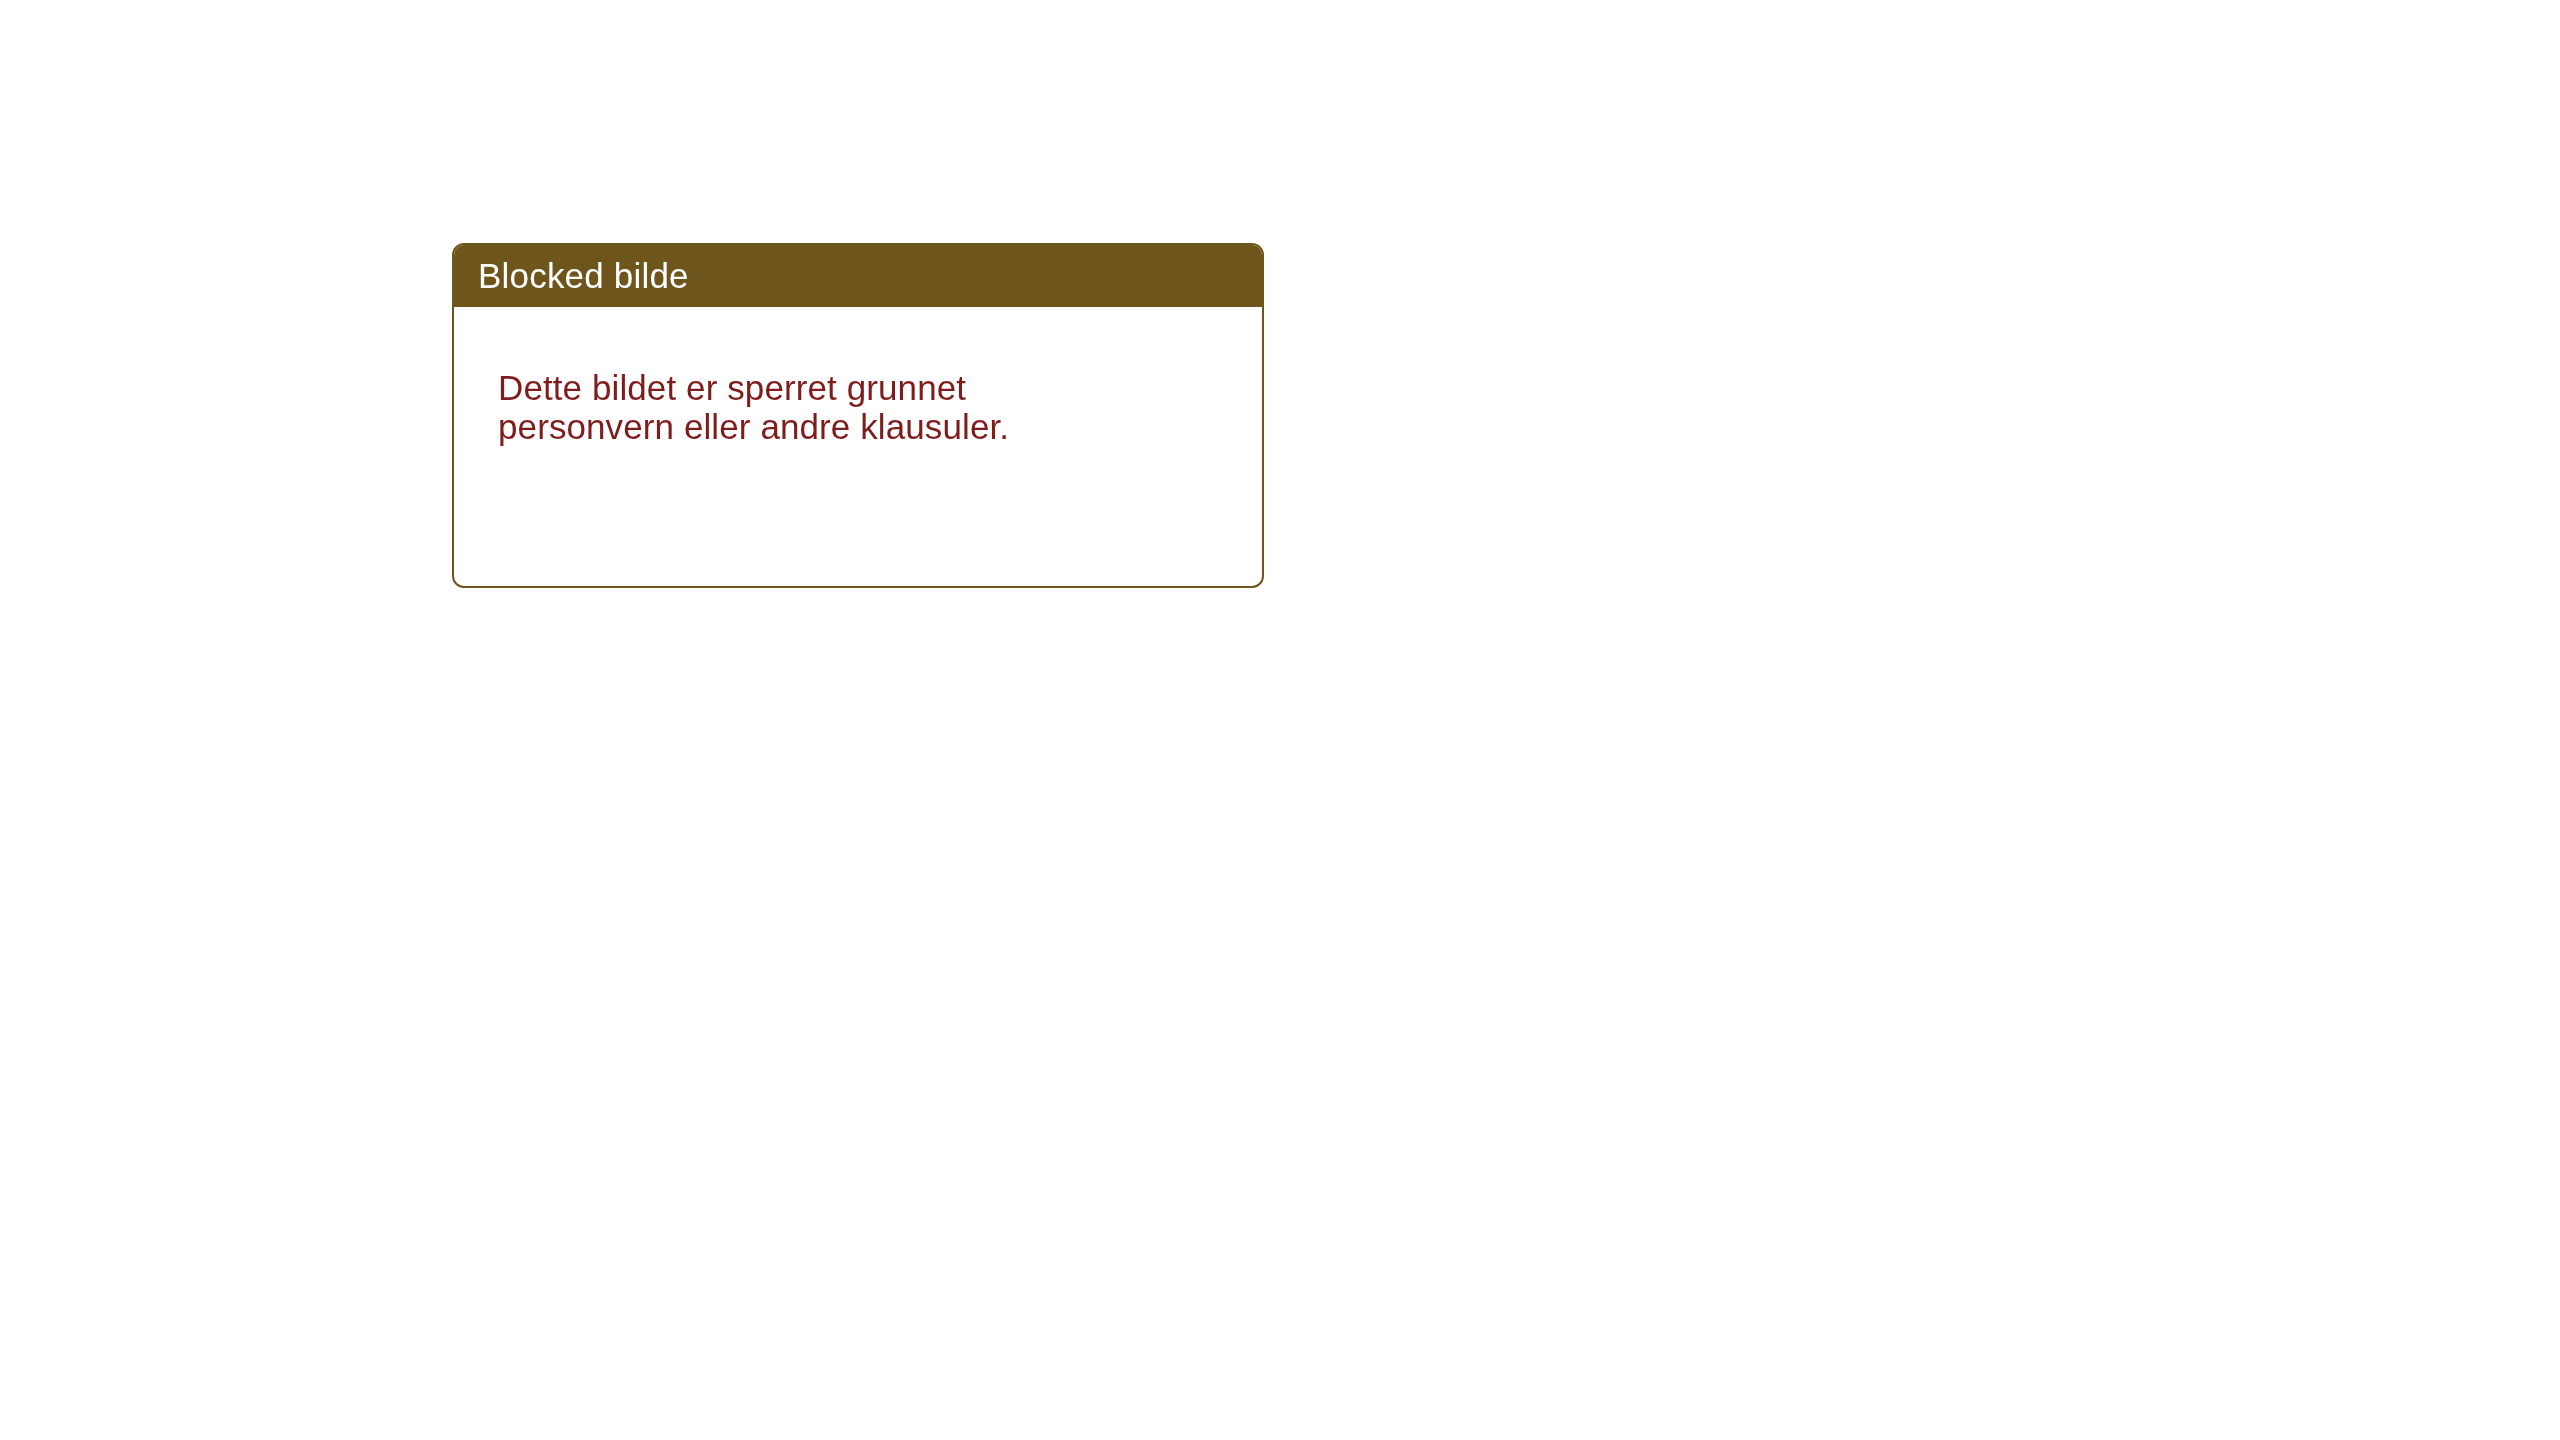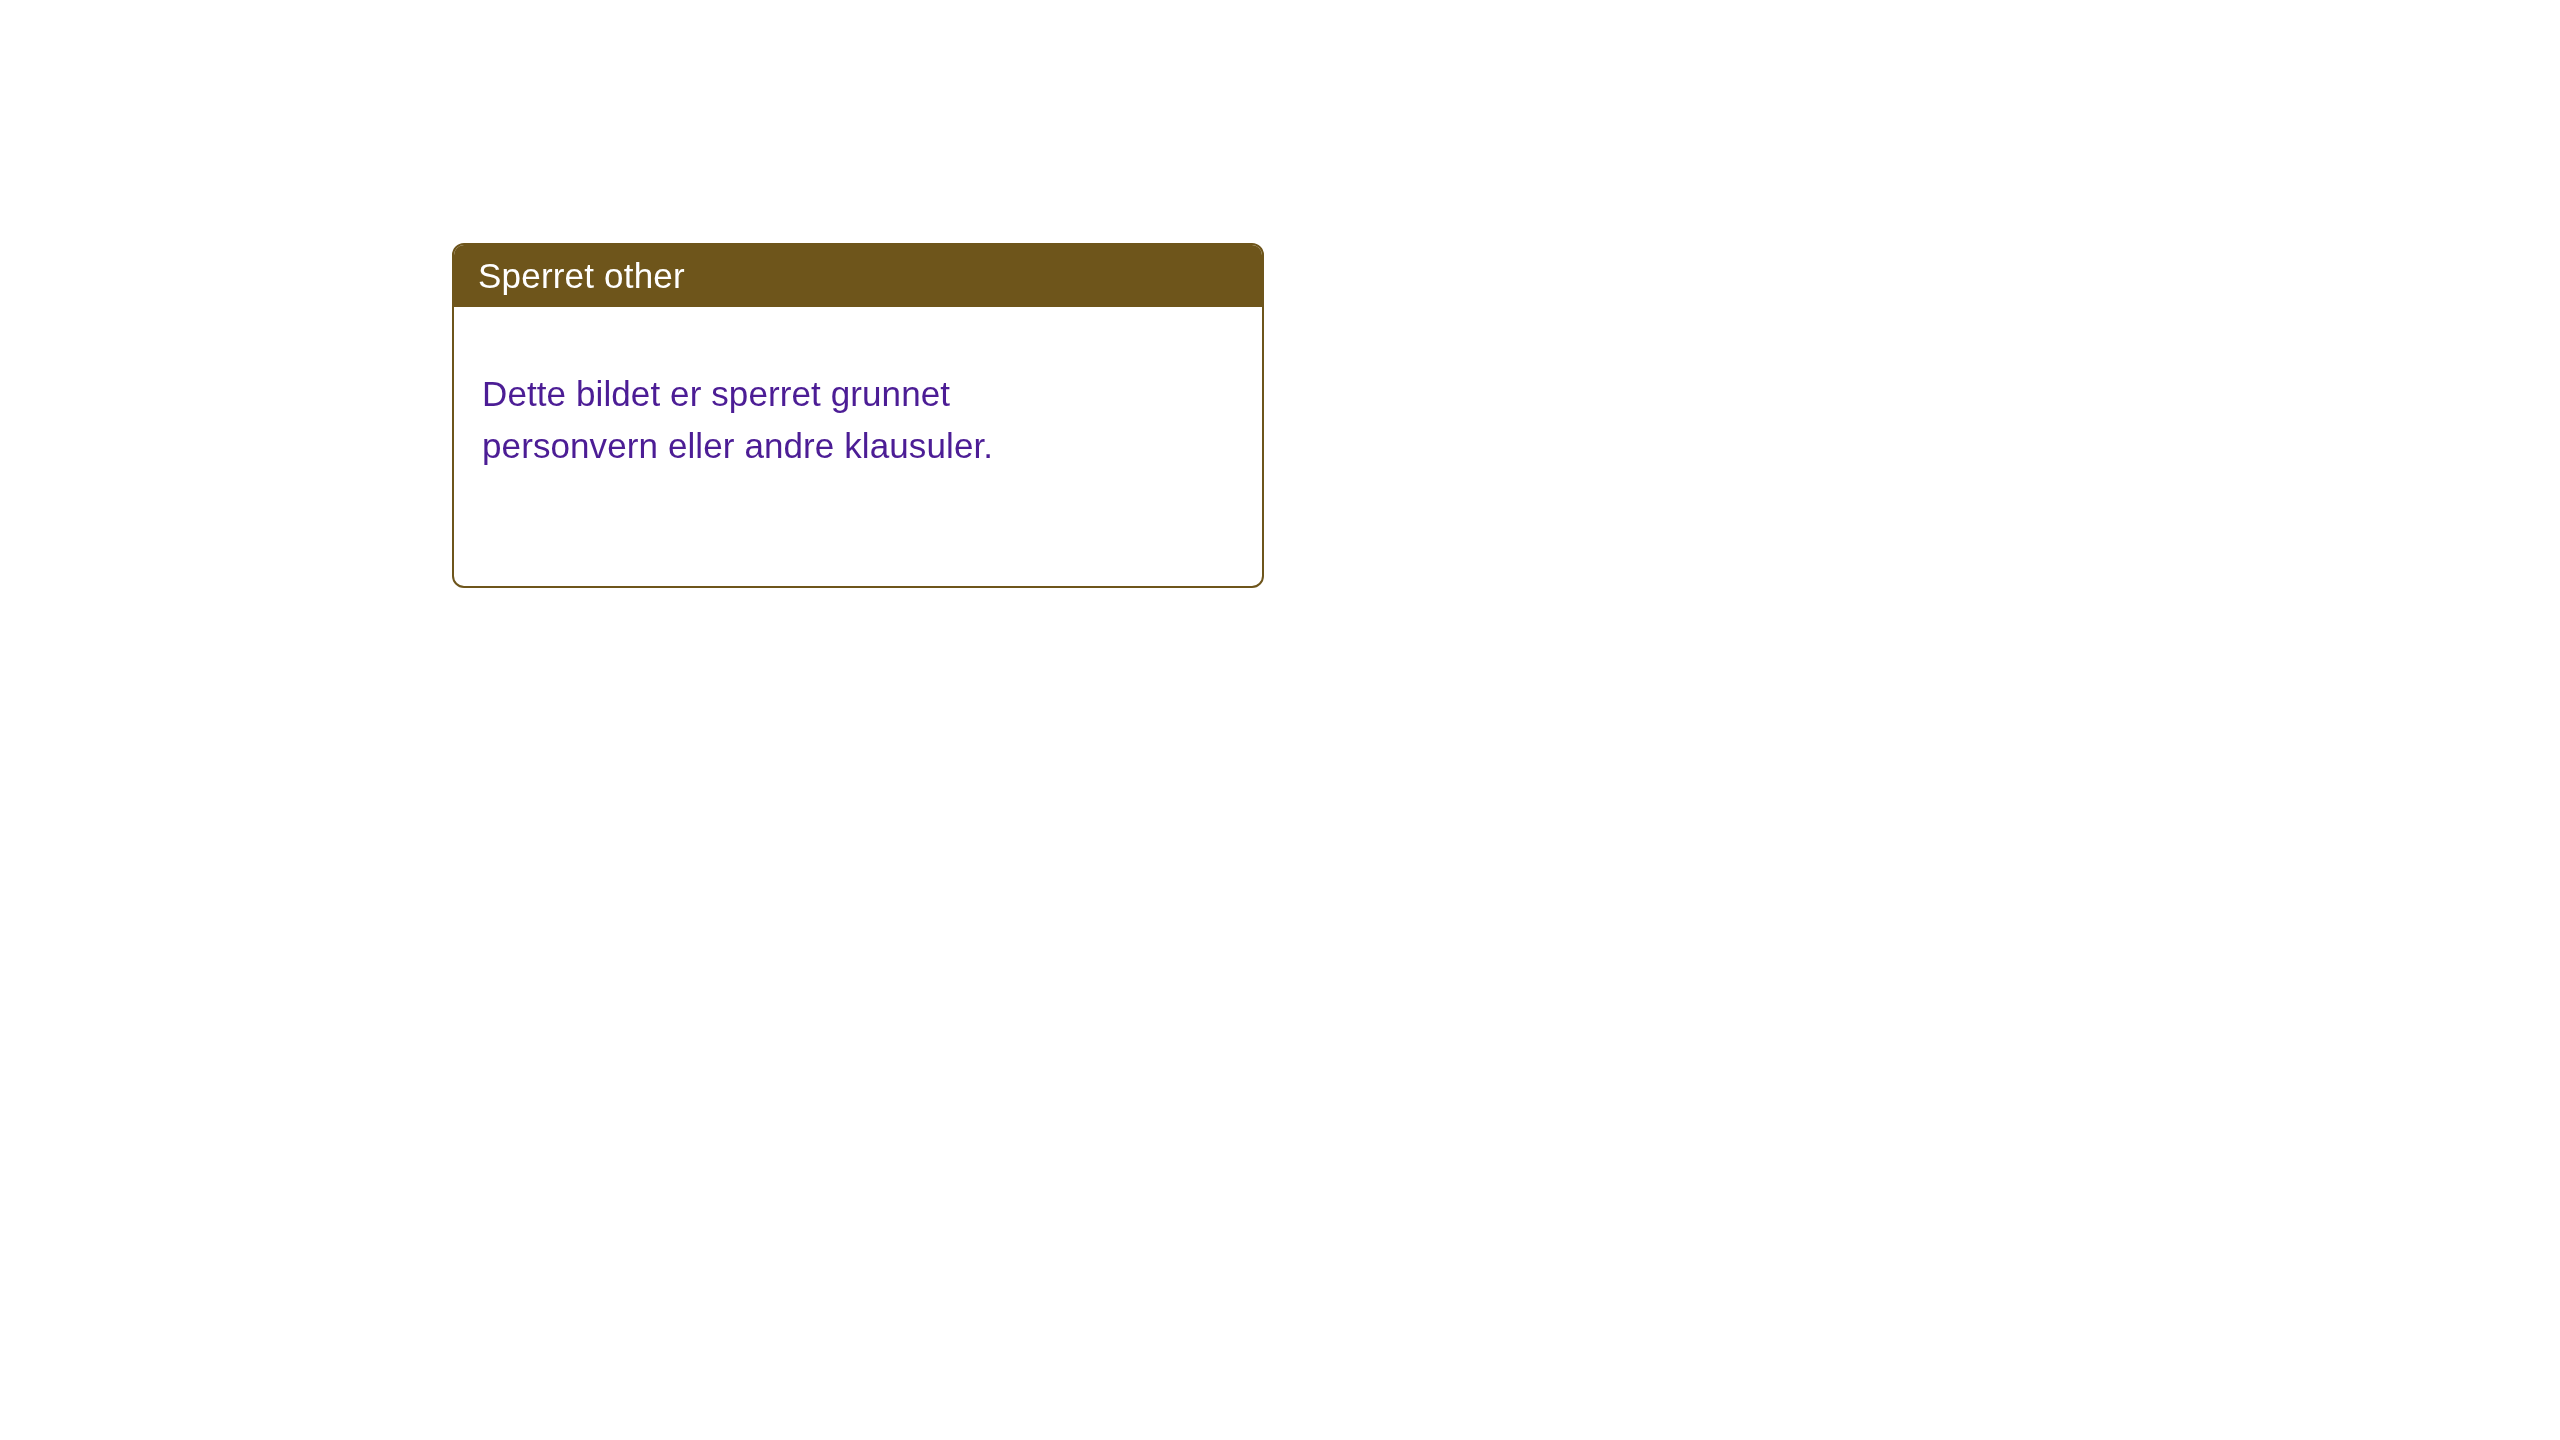--- a/index.html
+++ b/index.html
@@ -54,36 +54,37 @@
     line-height: 40px;
     font-weight: 400;
     letter-spacing: 0.2px;
     white-space: nowrap;
   }
   .card-body {
     padding: 26px 28px 0 28px;
     box-sizing: border-box;
   }
   .card-body-text {
-    color: #4c1d95;
+    color: #7f1d1d;
     font-size: 35px;
-    line-height: 52px;
+    line-height: 39px;
     font-weight: 400;
     letter-spacing: 0.1px;
     white-space: pre-line;
+    margin-left: 16px;
   }
 </style>
 </head>
 <body>
 
 <div class="stage">
 
   <div class="notice-card card-no">
     <div class="card-header">
-      <span class="card-header-title">Sperret other</span>
+      <span class="card-header-title">Blocked bilde</span>
     </div>
     <div class="card-body">
       <p class="card-body-text">Dette bildet er sperret grunnet
 personvern eller andre klausuler.</p>
     </div>
   </div>
 
 
 </div>
 

